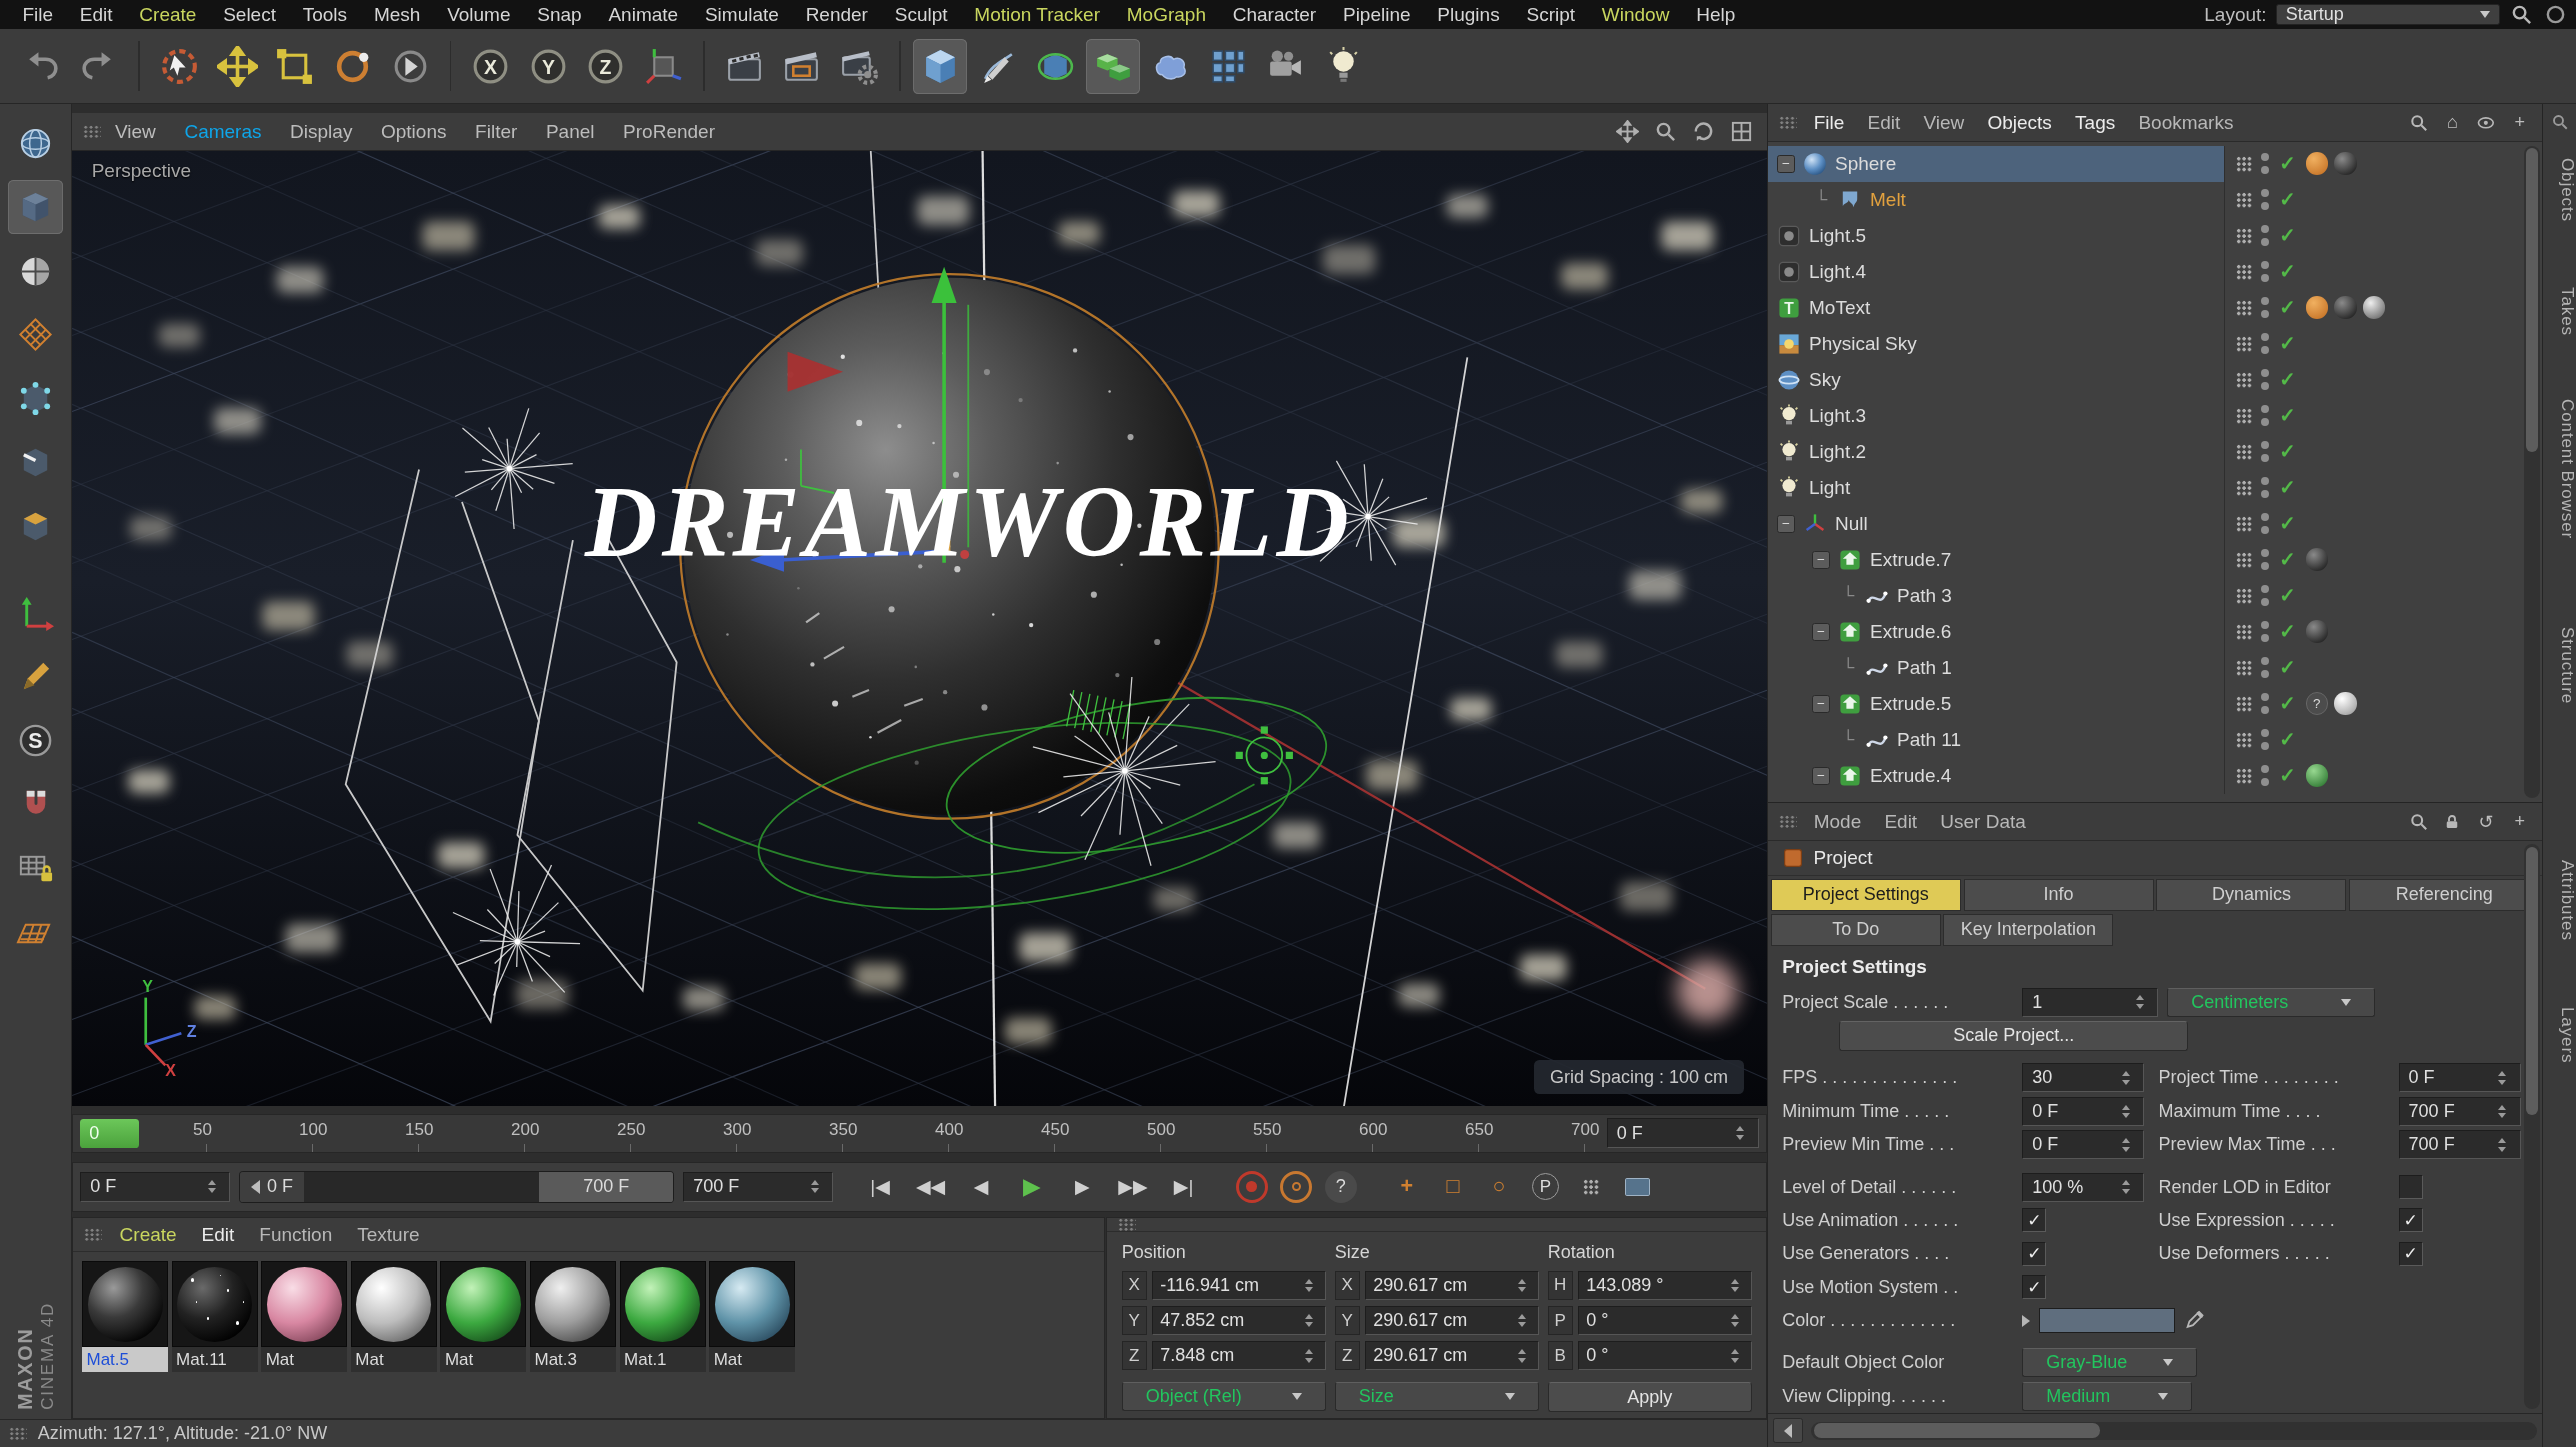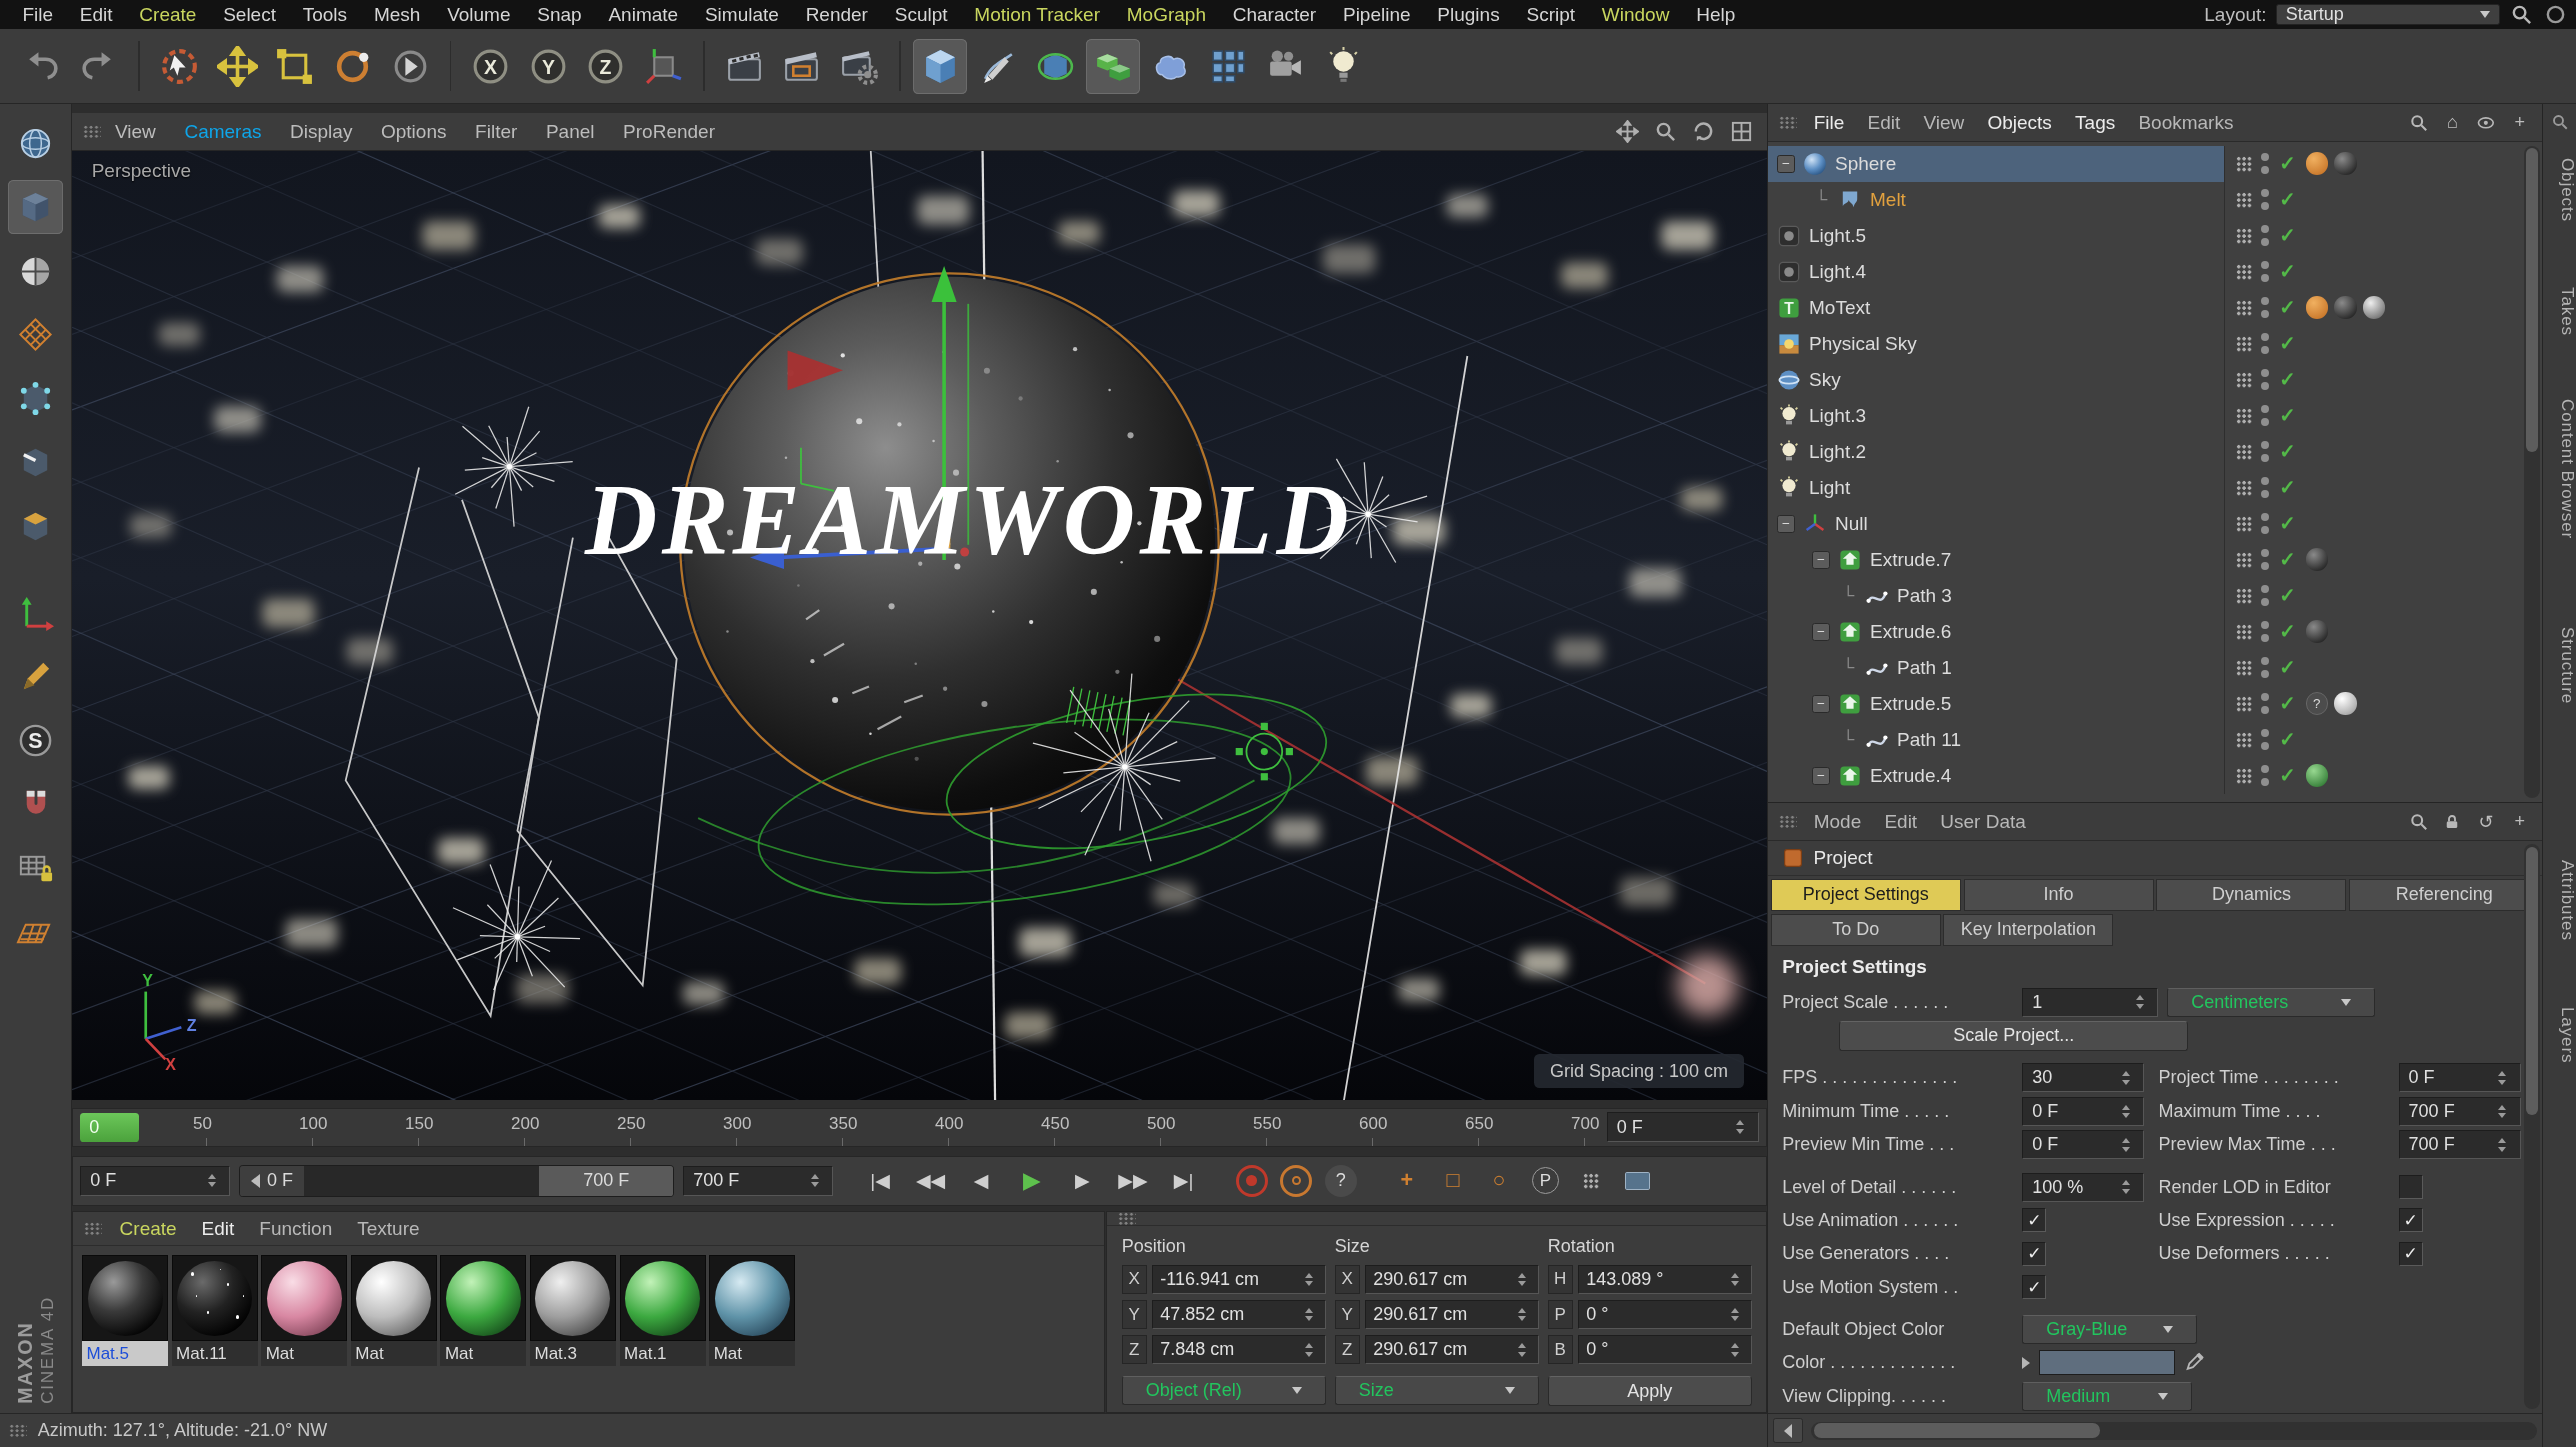--- a/index.html
+++ b/index.html
@@ -122,21 +122,21 @@
   .coord-foot{margin-top:5.4px}
   .dropdown{height:29px;background:#484848;border:0.9px solid #2a2a2a;border-top-color:#5f5f5f;border-radius:2.7px;display:flex;align-items:center;padding:0 23px;font-size:18px;color:#22c55e}
   .caret{margin-left:auto;width:0;height:0;border-left:5.4px solid transparent;border-right:5.4px solid transparent;border-top:7.2px solid #c8c8c8}
   .btn{height:30px;background:#4c4c4c;border:0.9px solid #2a2a2a;border-top-color:#636363;border-radius:3.6px;display:flex;align-items:center;justify-content:center;font-size:18px;color:#e4e4e4}
   .stepper{width:12.5px;display:flex;flex-direction:column;gap:3.6px;margin-left:auto;flex:0 0 auto}
   .stepper i{width:0;height:0;border-left:4.5px solid transparent;border-right:4.5px solid transparent}
   .stepper .up{border-bottom:5.4px solid #9a9a9a}
   .stepper .dn{border-top:5.4px solid #9a9a9a}
 
   
-  #statusbar{height:34px;background:#3c3c3c;border-top:0.9px solid #262626;display:flex;align-items:center;padding:0 9px;gap:10.7px;flex:0 0 auto}
+  #statusbar{height:28px;background:#3c3c3c;border-top:0.9px solid #262626;display:flex;align-items:center;padding:0 9px;gap:10.7px;flex:0 0 auto}
   #statusbar .txt{font-size:18px;color:#c8c8c8}
 
   
   #right-col{width:775px;display:flex;flex-direction:column;border-left:1.8px solid #242424;min-height:0}
   #om-panel{height:699px;background:#404040;display:flex;flex-direction:column;border-bottom:1.8px solid #242424}
   .rp-head{height:38px;background:#3c3c3c;border-bottom:0.9px solid #2a2a2a;display:flex;align-items:center;gap:5.4px;padding:0 10.7px;flex:0 0 auto}
   .rp-head .pm{padding:0 11.6px;font-size:19px;color:#b8b8b8}
   .rp-head .pm.bright{color:#ececec}
   .rp-icons{margin-left:auto;display:flex;gap:10.7px;align-items:center}
   .rp-icons .ric{width:23px;height:23px;display:flex;align-items:center;justify-content:center;color:#bdbdbd;font-size:18px}
@@ -1760,40 +1760,40 @@
             <span class="cb">✓</span>
           </div>
         </div>
         <div class="attr-row">
           <div class="acol">
             <span class="alabel">Use Motion System . .</span>
             <span class="cb">✓</span>
           </div>
         </div>
 
-        <div class="attr-row gap">
-          <div class="acol">
-            <span class="alabel">Default Object Color</span>
-            <div class="dropdown" style="width:175px">
-                <span>Gray-Blue</span>
-                <span class="caret"></span>
-              </div>
-          </div>
-        </div>
         <div class="attr-row">
           <div class="acol">
             <span class="alabel">Color . . . . . . . . . . . . .</span>
             <span class="tri-r"></span>
             <span class="swatch" id="color-swatch" style="background: rgb(95, 110, 126);"></span>
             <span class="ric" style="width:23px;height:23px;display:flex">
               <svg viewBox="0 0 24 24" width="21.5" height="21.5">
                   <path d="M4 20l2-6 9-9 4 4-9 9z" fill="none" stroke="#b8b8b8" stroke-width="2"></path>
                   <path d="M14 4l3-2 5 5-2 3z" fill="#b8b8b8"></path>
                 </svg>
               </span>
+          </div>
+        </div>
+        <div class="attr-row gap">
+          <div class="acol">
+            <span class="alabel">Default Object Color</span>
+            <div class="dropdown" style="width:175px">
+                <span>Gray-Blue</span>
+                <span class="caret"></span>
+              </div>
           </div>
         </div>
         <div class="attr-row">
           <div class="acol">
             <span class="alabel">View Clipping. . . . . .</span>
             <div class="dropdown" style="width:170px">
                 <span>Medium</span>
                 <span class="caret"></span>
               </div>
           </div>

